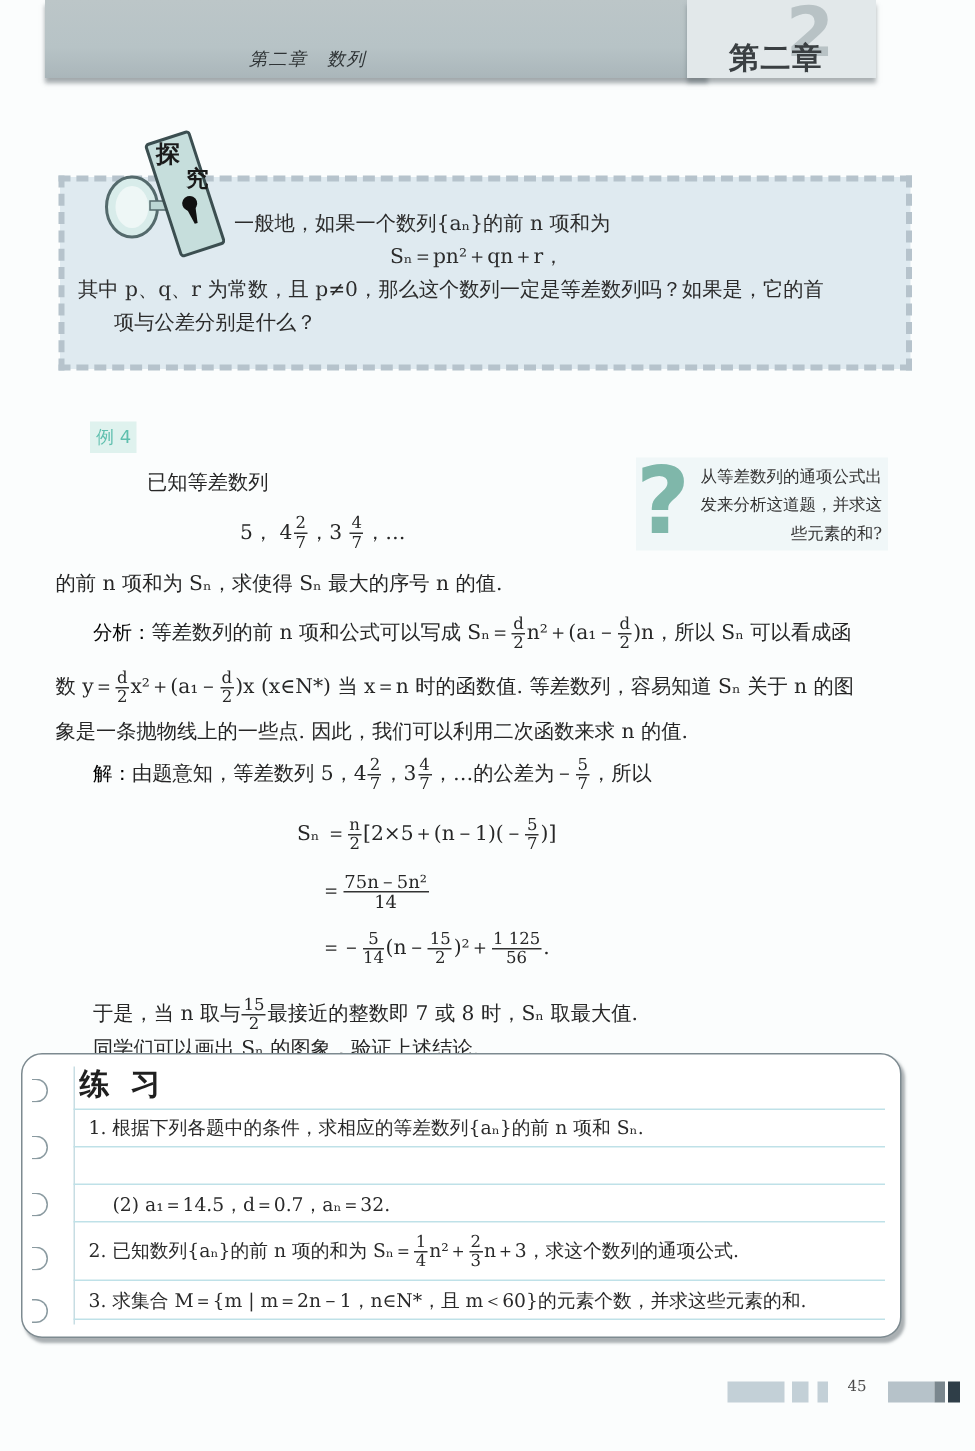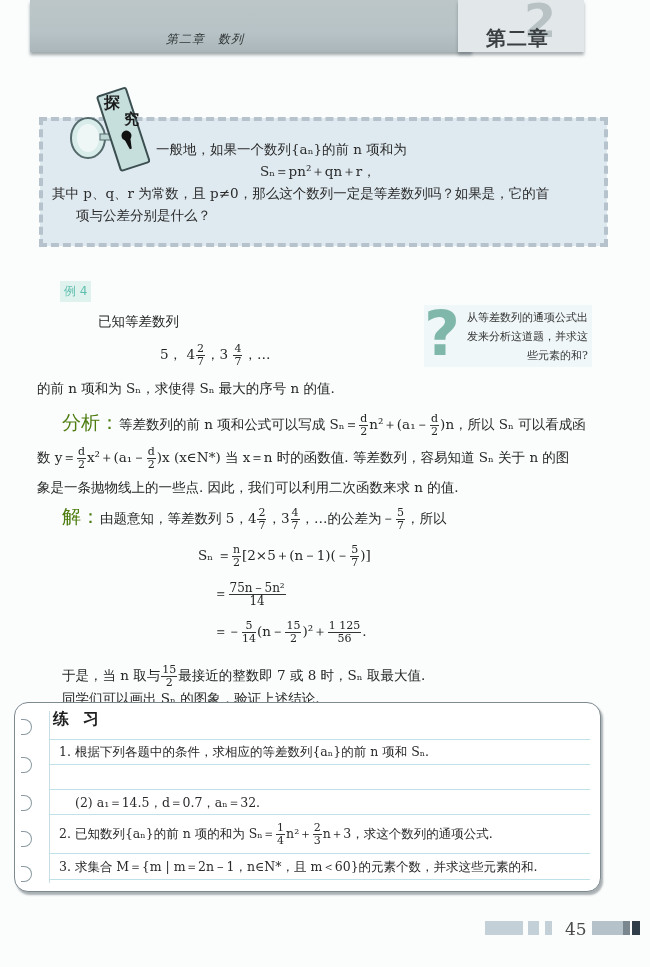--- a/index.html
+++ b/index.html
@@ -56,21 +56,21 @@
 
   
   .example-tag {
     left: 60px; top: 281px; background: #dff2ee; color: #5fbfae;
     font-family: "DejaVu Sans", sans-serif; font-size: 12px; padding: 2px 4px;
   }
   .body-text { font-size: 13.5px; color: #262626; white-space: nowrap; margin-top: 32px; }
   .frac { display: inline-block; vertical-align: middle; text-align: center; font-size: 11px; line-height: 12px; margin: 0 1px; }
   .frac .num { display: block; border-bottom: 1px solid #333; padding: 0 1px; }
   .frac .den { display: block; }
-  .teal { color: #4d7c0f; font-family: Liberation Mono, monospace; font-size: 19px; }
+  .teal { color: #000000; font-family: Liberation Mono, monospace; font-size: 13px; }
 
   .hint-box {
     left: 424px; top: 305px; width: 168px; height: 62px;
     background: #f0f7f8;
   }
   .hint-q {
     position: absolute; left: 0px; top: -8px;
     font-family: "DejaVu Sans", sans-serif; font-weight: bold; font-size: 62px;
     color: #7fb7aa;
   }
@@ -83,21 +83,21 @@
   .practice-box {
     left: 14px; top: 702px; width: 585px; height: 188px;
     border: 1.5px solid #7d8a90; border-radius: 14px;
     background: #ffffff;
     box-shadow: 2px 3px 2px rgba(90,100,105,0.5);
   }
   .ring { position: absolute; left: 6px; width: 10px; height: 14px;
     border: 1.5px solid #8a9aa0; border-left: none; border-radius: 0 10px 10px 0; background: transparent; }
   .practice-title {
     position: absolute; left: 38px; top: 6px;
-    font-family: "DejaVu Sans", sans-serif; font-weight: bold; font-size: 16px;
+    font-family: "DejaVu Sans", sans-serif; font-weight: bold; font-size: 20px;
     color: #1f1f1f; letter-spacing: 14px;
   }
   .rule { position: absolute; left: 34px; right: 10px; height: 0; border-top: 1px solid #bfe1e8; }
   .vrule { position: absolute; left: 34px; top: 8px; bottom: 8px; border-left: 1px solid #c7dde3; }
   .pline { position: absolute; left: 44px; font-size: 12.5px; color: #2a2a2a; white-space: nowrap; }
 
   
   .footer-bar { height: 14px; top: 921px; }
 </style>
 </head>
@@ -188,16 +188,16 @@
     <span>2. 已知数列{aₙ}的前 n 项的和为 Sₙ＝</span><span class="frac"><span class="num">1</span><span class="den">4</span></span><span>n²＋</span><span class="frac"><span class="num">2</span><span class="den">3</span></span><span>n＋3，求这个数列的通项公式.</span>
   </div>
   <div class="rule" style="top:150px;"></div>
   <div class="pline" style="top:156px;">3. 求集合 M＝{m | m＝2n－1，n∈N*，且 m＜60}的元素个数，并求这些元素的和.</div>
   <div class="rule" style="top:176px;"></div>
 </div>
 
 <div class="abs footer-bar" style="left:485px; width:38px; background:#c3d0d7;"></div>
 <div class="abs footer-bar" style="left:528px; width:11px; background:#c3d0d7;"></div>
 <div class="abs footer-bar" style="left:545px; width:7px; background:#c3d0d7;"></div>
-<span class="abs" style="left:565px; top:919px; font-size:17px; color:#4a4a4a;">45</span>
+<span class="abs" style="left:565px; top:919px; font-size:10px; color:#4a4a4a;">45</span>
 <div class="abs footer-bar" style="left:592px; width:31px; background:#b6c2c9;"></div>
 <div class="abs footer-bar" style="left:623px; width:7px; background:#7a878e;"></div>
 <div class="abs footer-bar" style="left:632px; width:8px; background:#2f3e48;"></div>
 
 </body></html>

